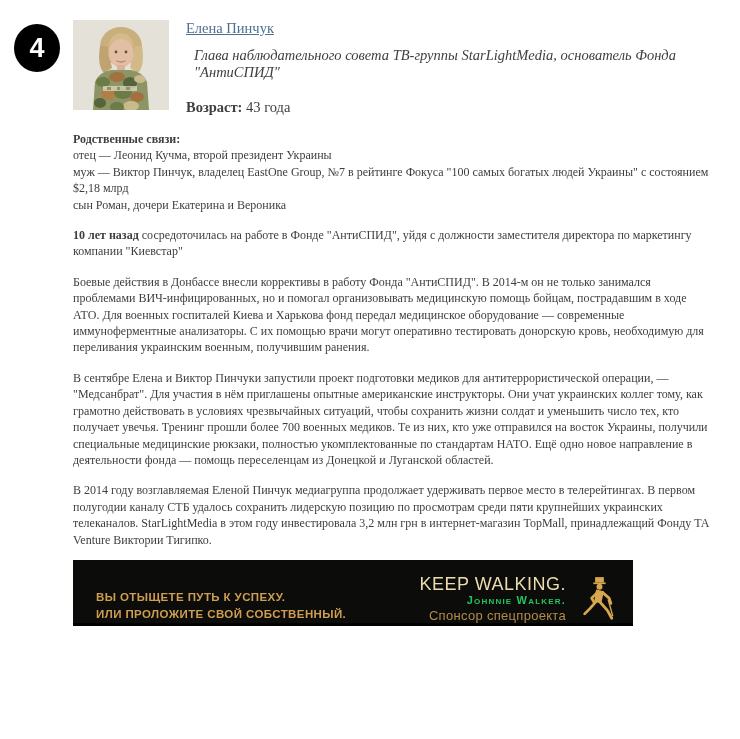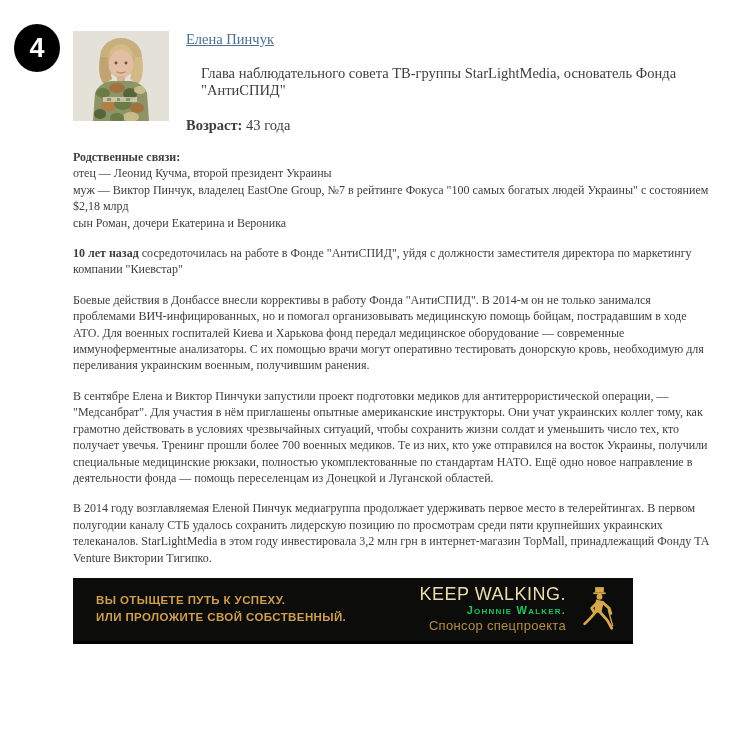--- a/index.html
+++ b/index.html
@@ -13,51 +13,51 @@
   }
   
   .badge{
     position:absolute;left:14px;top:24px;
     width:46px;height:48px;border-radius:50%;
     background:#000;color:#fff;
     display:flex;align-items:center;justify-content:center;
     font-family:"Liberation Sans","DejaVu Sans",sans-serif;
     font-weight:bold;font-size:27px;
   }
-  .inner{padding:31px 30px 0 73px;}
+  .inner{padding:20px 30px 0 73px;}
   .header-row{display:flex;gap:17px;}
   .photo{
     width:96px;height:90px;flex:0 0 96px;
     overflow:hidden;background:#e9e5de;
   }
   .header-info{font-size:14.5px;line-height:17.5px;max-width:522px;}
   .name-link{
     color:#4c6f91;text-decoration:underline;cursor:pointer;
     display:inline-block;margin-bottom:1px;
   }
-  .title-line{margin:15px;}
+  .title-line{margin:8px;font-style:italic;}
   .age-line{margin-top:17px;}
   .b{font-weight:bold;}
   .i{}
   
   .content{
     margin-top:15px;
     width:637px;
     font-size:12px;line-height:16.4px;
   }
   .content p{margin:0 0 14px 0;}
   .content p:last-child{margin-bottom:12px;}
   
   .banner{
     margin-top:11px;
     width:560px;height:66px;
     background:#0c0c0a;
     border-bottom:3px solid #000;
     box-sizing:border-box;
-    display:flex;align-items:center;justify-content:space-between;
+    display:flex;align-items:flex-end;justify-content:space-between;
     padding:0 16px 0 23px;
     cursor:pointer;
     font-family:"Liberation Sans","DejaVu Sans",sans-serif;
   }
   .slogan{
     color:#cf9e52;font-weight:bold;font-size:11.5px;
     line-height:17px;letter-spacing:0.4px;
   }
   .brand{display:flex;align-items:center;gap:16px;}
   .brand-text{text-align:right;}

